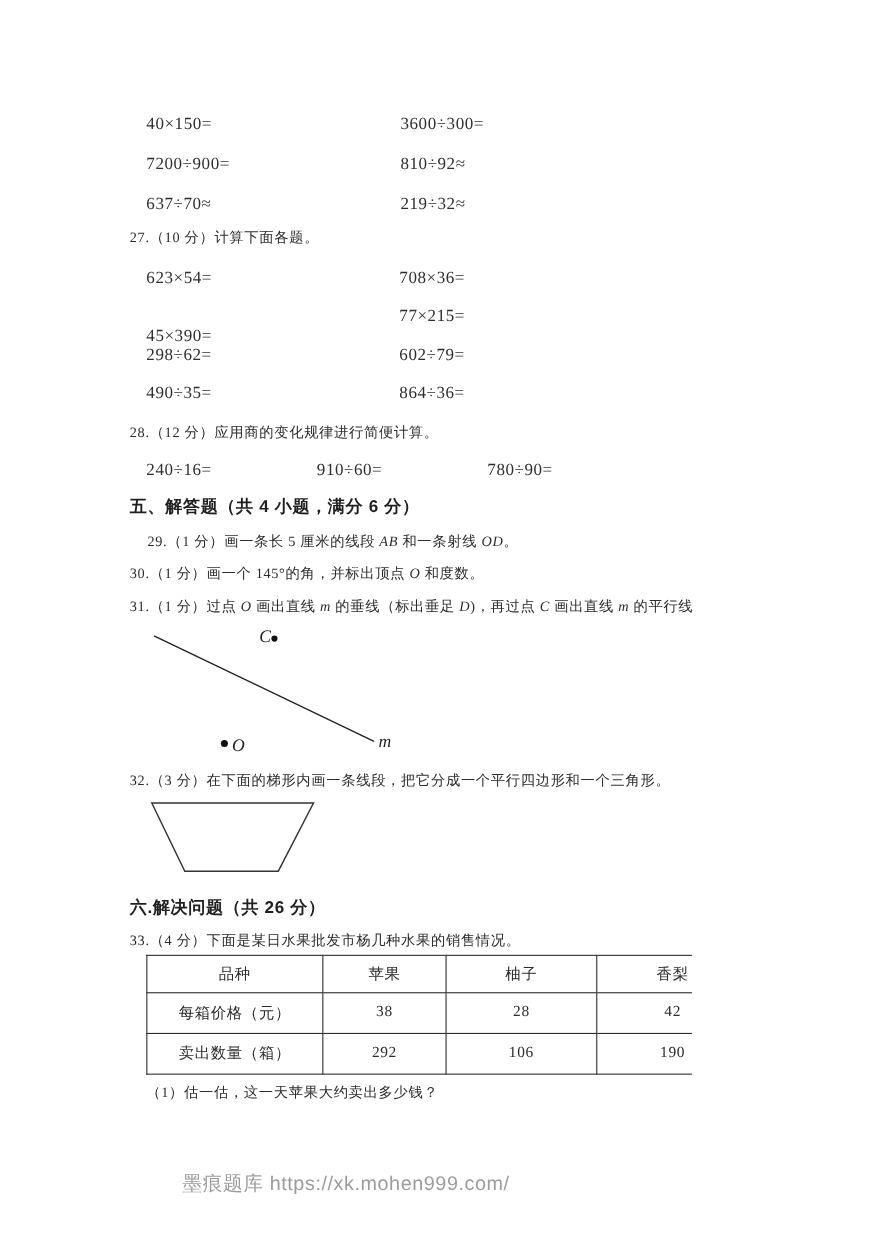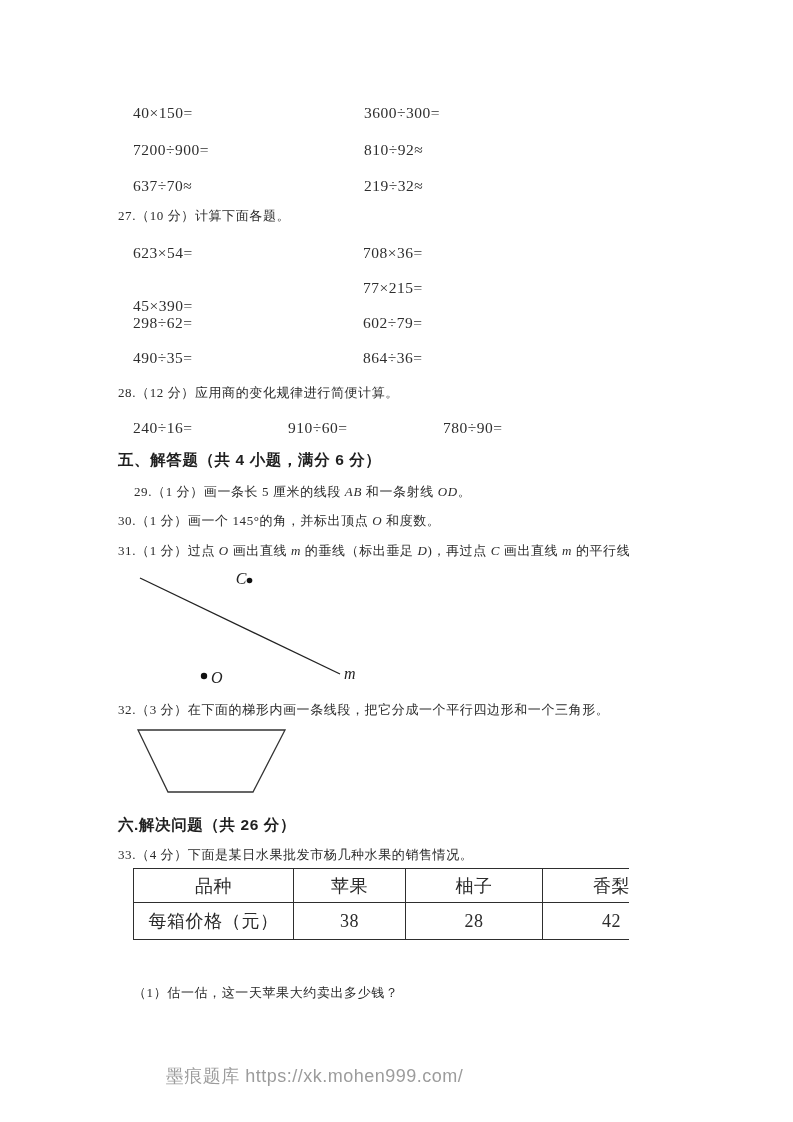--- a/index.html
+++ b/index.html
@@ -34,21 +34,21 @@
   svg text.svg-var {
     font-family: "Liberation Serif", serif;
     font-style: italic;
     font-size: 16px;
     fill: #222222;
   }
   table.sales {
     border-collapse: collapse;
     table-layout: fixed;
     width: 547px;
-    font-size: 18px;
+    font-size: 14px;
     color: #2b2b2b;
   }
   table.sales td {
     border: 1.4px solid #2e2e2e;
     text-align: center;
     vertical-align: middle;
     letter-spacing: 0.6px;
     padding: 0;
   }
   table.sales tr.hdr td { height: 33px; }
@@ -127,20 +127,26 @@
         <td>苹果</td>
         <td>柚子</td>
         <td>香梨</td>
       </tr>
       <tr class="dat">
         <td>每箱价格（元）</td>
         <td>38</td>
         <td>28</td>
         <td>42</td>
       </tr>
+      <tr class="dat">
+        <td>卖出数量（箱）</td>
+        <td>292</td>
+        <td>106</td>
+        <td>190</td>
+      </tr>
     </tbody>
   </table>
 
   <span class="abs cn" style="left:133px; top:984px;">（1）估一估，这一天苹果大约卖出多少钱？</span>
 
   <div class="footer abs" style="left:0; top:1064px;">墨痕题库 https://xk.mohen999.com/</div>
 
 </div>
 
 </body></html>

